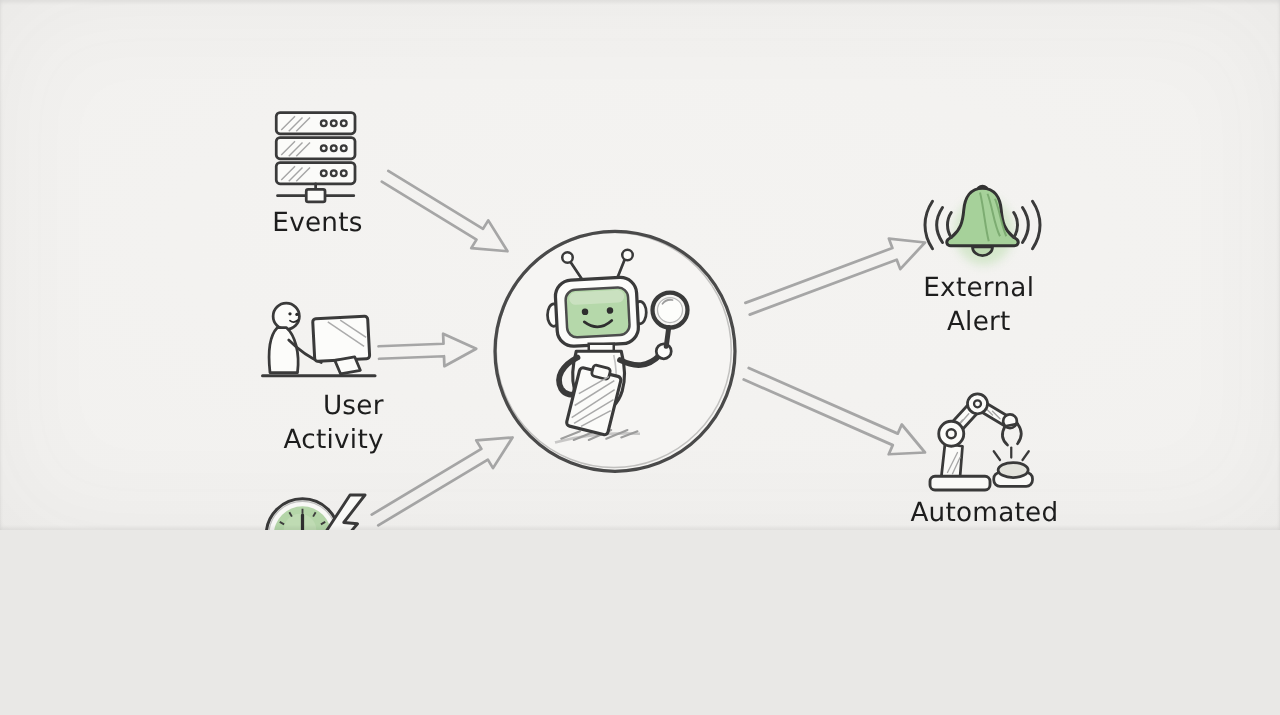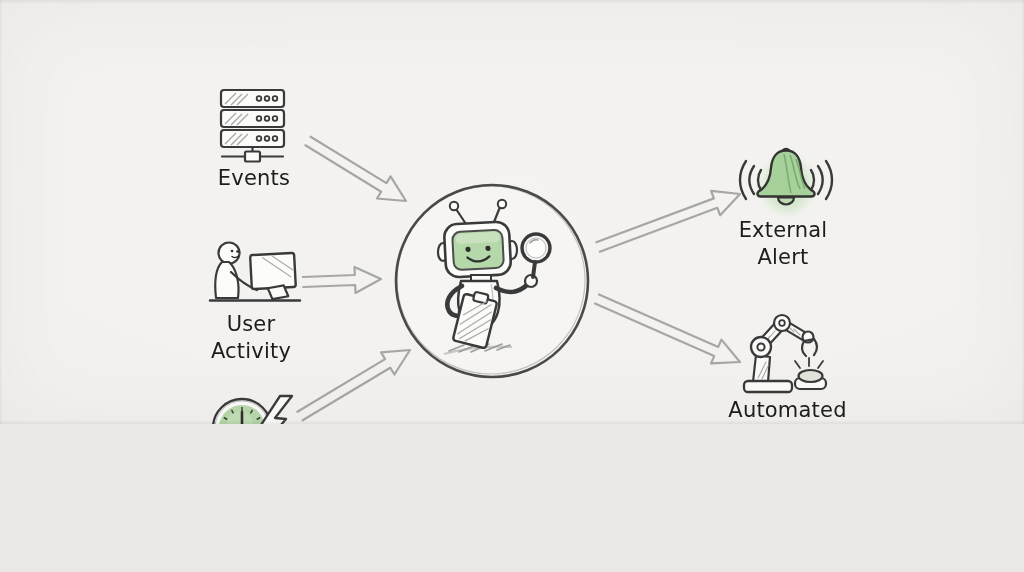--- a/index.html
+++ b/index.html
@@ -84,21 +84,21 @@
       <path d="M17,22 C11,28 9,40 11,58 L33,58 C35,42 31,28 24,22 Z" fill="#fcfcfa" stroke="#3a3a3a" stroke-width="2.2" stroke-linejoin="round"></path>
       <path d="M26,32 C34,40 42,46 52,50" fill="none" stroke="#3a3a3a" stroke-width="2.2" stroke-linecap="round"></path>
       <g transform="rotate(-3 68 32)">
         <rect x="46" y="14" width="44" height="34" rx="2.5" fill="#fcfcfa" stroke="#3a3a3a" stroke-width="2.4"></rect>
         <line x1="58" y1="17" x2="86" y2="38" stroke="#ababab" stroke-width="1.2"></line>
         <line x1="68" y1="16" x2="88" y2="31" stroke="#ababab" stroke-width="1.2"></line>
         <path d="M62,48 L78,46 L82,57 L66,59 Z" fill="#fcfcfa" stroke="#3a3a3a" stroke-width="2.2" stroke-linejoin="round"></path>
       </g>
     </svg>
   </div>
-  <div class="label" style="left:195px; top:311px; width:112px;">User
+  <div class="label" style="left:195px; top:311px; width:112px;text-align:right;">User
 Activity</div>
 
   <div class="node" style="left:208px; top:392px;">
     <svg width="92" height="70" viewBox="0 0 92 70">
       <circle cx="34" cy="36" r="29" fill="#fbfbf9" stroke="#3a3a3a" stroke-width="2.4"></circle>
       <circle cx="34" cy="36" r="27" fill="none" stroke="rgba(58,58,58,.3)" stroke-width="1"></circle>
       <circle cx="34" cy="36" r="23" fill="#b7d9ab"></circle>
       <circle cx="32" cy="32" r="13" fill="#c6e1bb" opacity=".7"></circle>
       <g stroke="#3e3e3e" stroke-width="1.5">
         <line x1="34" y1="15" x2="34" y2="19"></line>

